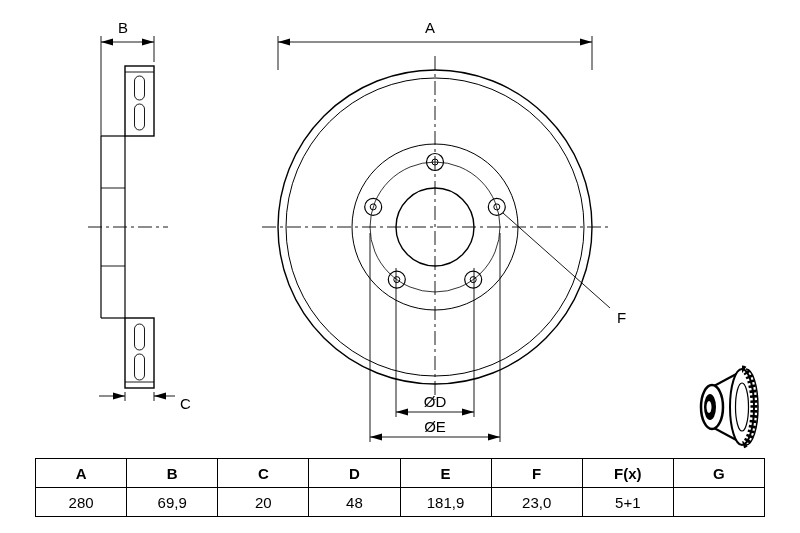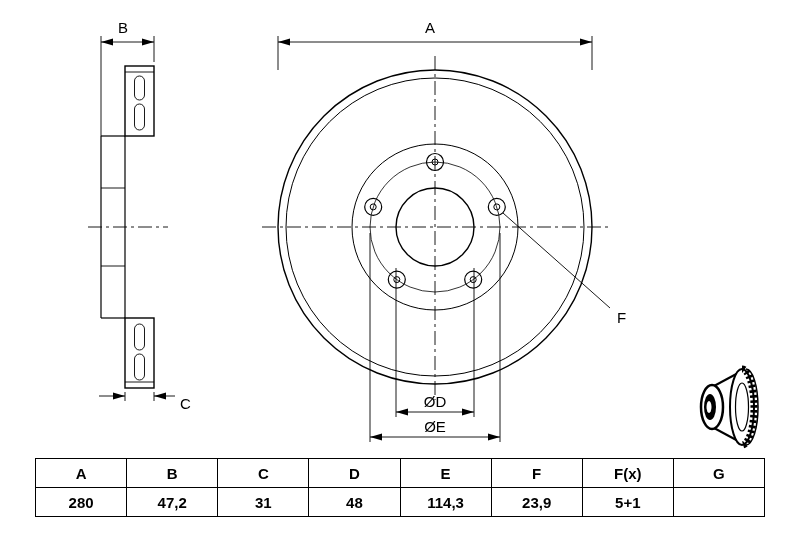--- a/index.html
+++ b/index.html
@@ -9,21 +9,21 @@
     font-family:"Liberation Sans", sans-serif;
     color:#000;
     overflow:hidden;
   }
   #drawing{position:absolute;left:0;top:0;}
   .dim-label{font-size:15px;fill:#000;font-family:"Liberation Sans",sans-serif;}
   .table-wrap{position:absolute;left:35px;top:458px;width:730px;}
   table.spec{width:100%;border-collapse:collapse;table-layout:fixed;}
   table.spec th, table.spec td{
     border:1px solid #000;height:28px;text-align:center;
-    font-size:15px;padding:0;background:#fff;font-weight:bold;
+    font-size:15px;padding:0;background:#fff;
   }
   table.spec th{font-weight:bold;}
 </style>
 </head>
 <body>
 
 <svg id="drawing" width="800" height="455" viewBox="0 0 800 455">
   <defs>
     <marker id="ma-end" markerWidth="14" markerHeight="10" refX="13" refY="5" orient="auto" markerUnits="userSpaceOnUse">
       <path d="M13,5 L1,1.4 L1,8.6 Z" fill="#000"></path>
@@ -145,23 +145,23 @@
         <th>D</th>
         <th>E</th>
         <th>F</th>
         <th>F(x)</th>
         <th>G</th>
       </tr>
     </thead>
     <tbody>
       <tr>
         <td>280</td>
-        <td>47,2</td>
-        <td>31</td>
+        <td>69,9</td>
+        <td>20</td>
         <td>48</td>
-        <td>114,3</td>
-        <td>23,9</td>
+        <td>181,9</td>
+        <td>23,0</td>
         <td>5+1</td>
         <td></td>
       </tr>
     </tbody>
   </table>
 </div>
 
 </body></html>

